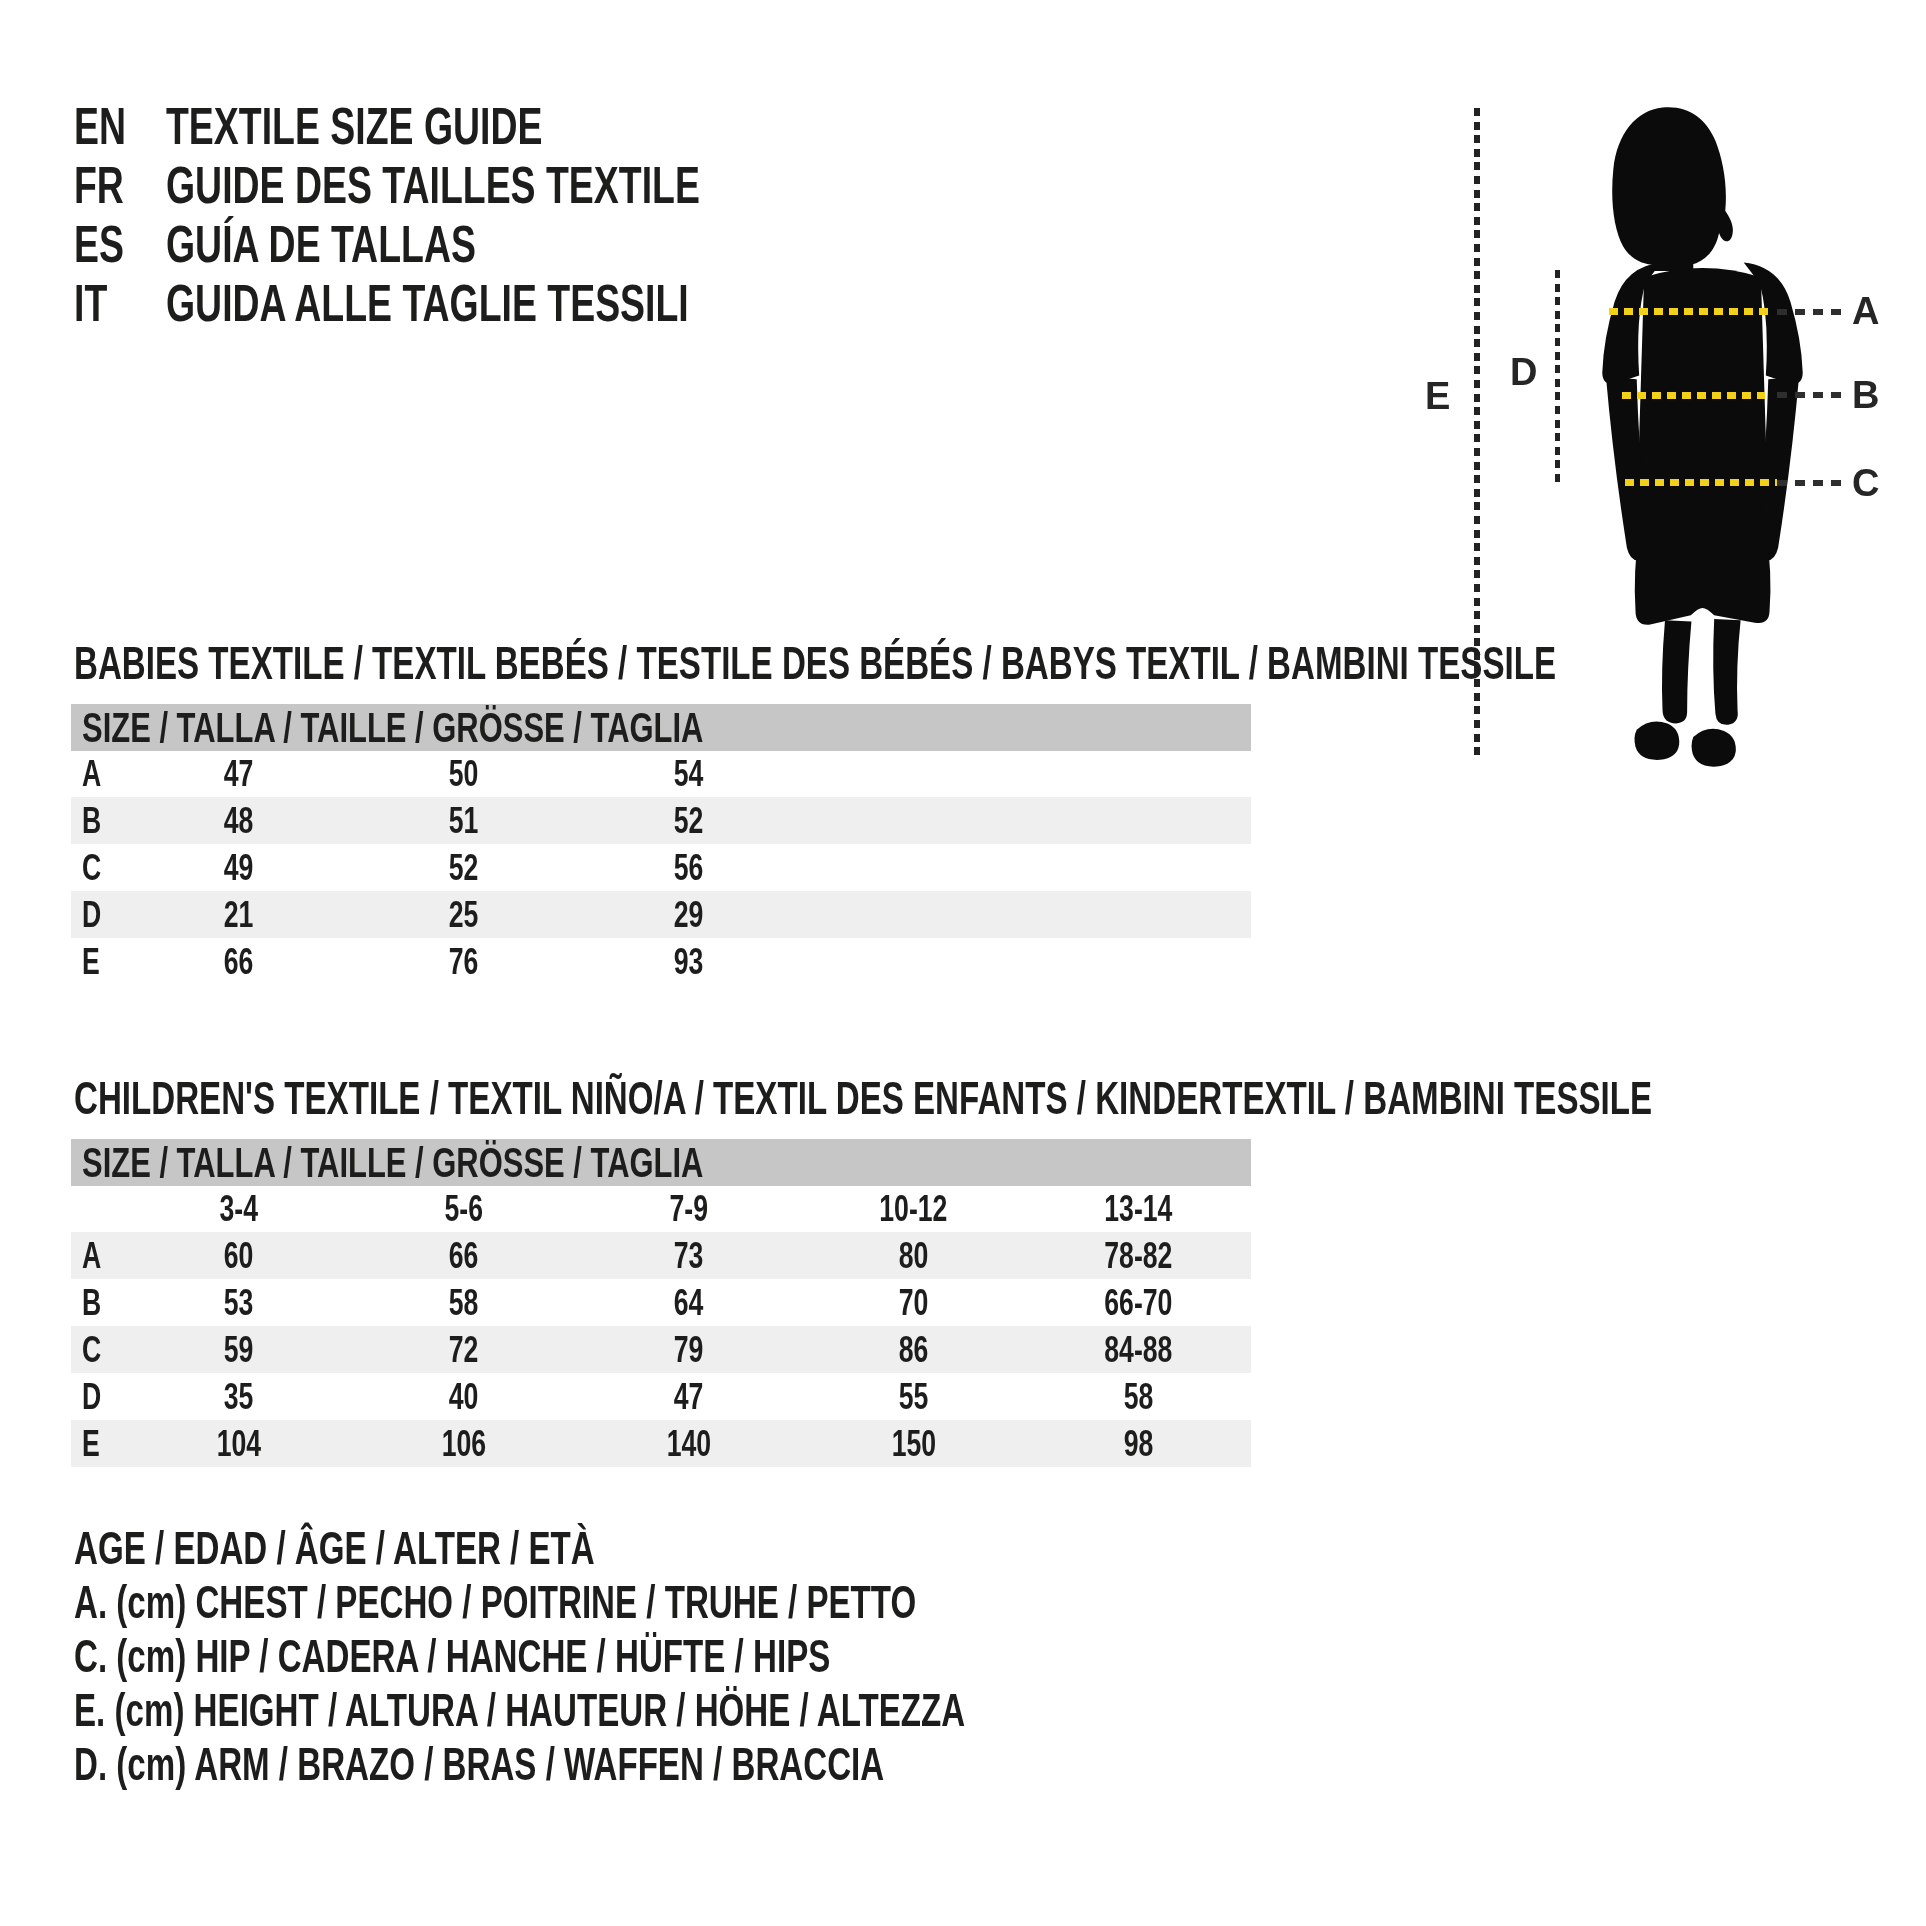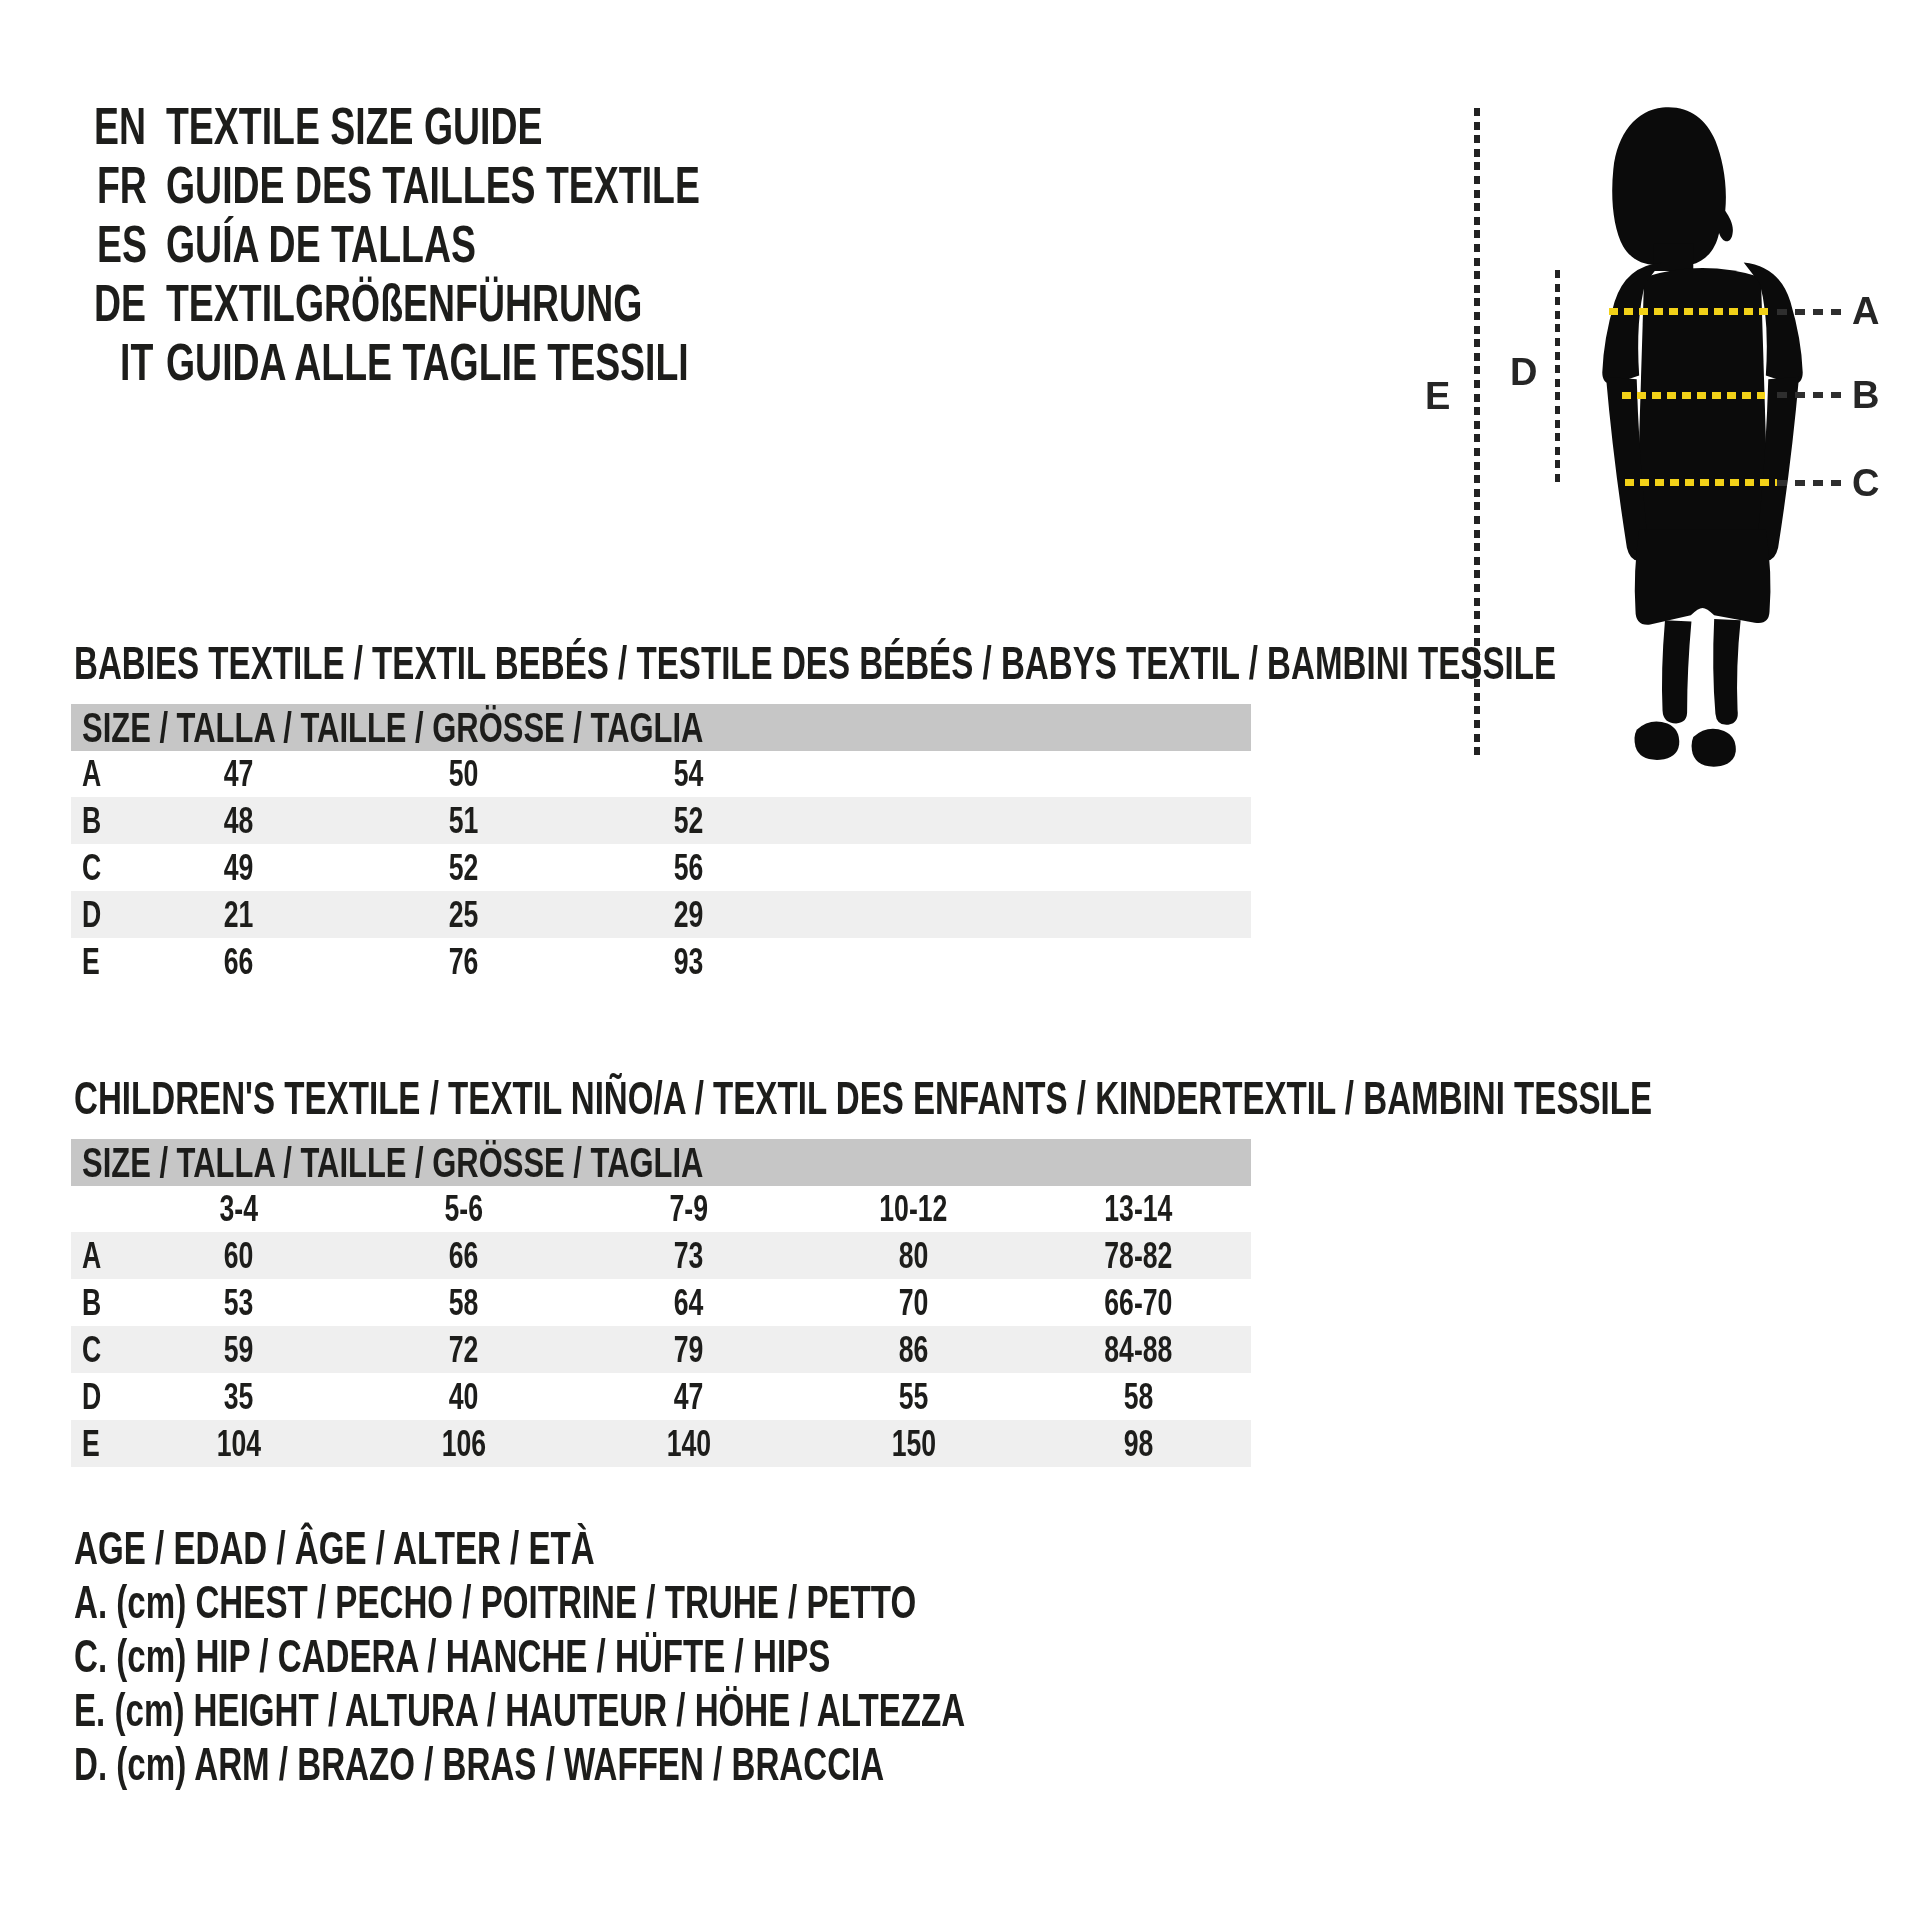--- a/index.html
+++ b/index.html
@@ -11,21 +11,21 @@
     font-family:"Liberation Sans", sans-serif;
     font-weight:700;
     color:#1d1d1b;
   }
   
   .cond{display:inline-block;transform:scaleX(0.72);transform-origin:0 50%;white-space:nowrap;}
   .cond-c{display:inline-block;transform:scaleX(0.72);transform-origin:50% 50%;white-space:nowrap;}
 
   
   .lang-block{position:absolute;left:74px;top:96px;}
-  .lang-row{display:flex;align-items:center;height:59px;font-size:52px;text-align:right;}
+  .lang-row{display:flex;align-items:center;height:59px;font-size:52px;}
   .lang-code{width:92px;flex:0 0 92px;}
 
   
   .section-title{position:absolute;left:74px;font-size:46px;line-height:52px;}
 
   
   .size-bar{position:absolute;left:71px;width:1180px;height:47px;background:#c6c6c6;
             font-size:43px;line-height:47px;}
   .size-bar .cond{margin-left:11px;}
 
@@ -61,24 +61,20 @@
     </div>
     <div class="lang-row">
       <span class="lang-code"><span class="cond">FR</span></span>
       <span class="cond">GUIDE DES TAILLES TEXTILE</span>
     </div>
     <div class="lang-row">
       <span class="lang-code"><span class="cond">ES</span></span>
       <span class="cond">GUÍA DE TALLAS</span>
     </div>
     <div class="lang-row">
-      <span class="lang-code"><span class="cond">DE</span></span>
-      <span class="cond">TEXTILGRÖßENFÜHRUNG</span>
-    </div>
-    <div class="lang-row">
       <span class="lang-code"><span class="cond">IT</span></span>
       <span class="cond">GUIDA ALLE TAGLIE TESSILI</span>
     </div>
   </div>
 
   <svg class="fig-svg" viewBox="0 0 330 1080" xmlns="http://www.w3.org/2000/svg">
     <g fill="#0b0b0b">
 
       <path d="M100,4 C58,8 26,46 20,104 C15,152 20,202 36,230 C48,250 66,260 90,260
                L146,260 C170,254 186,236 192,208 C198,226 212,226 214,208

